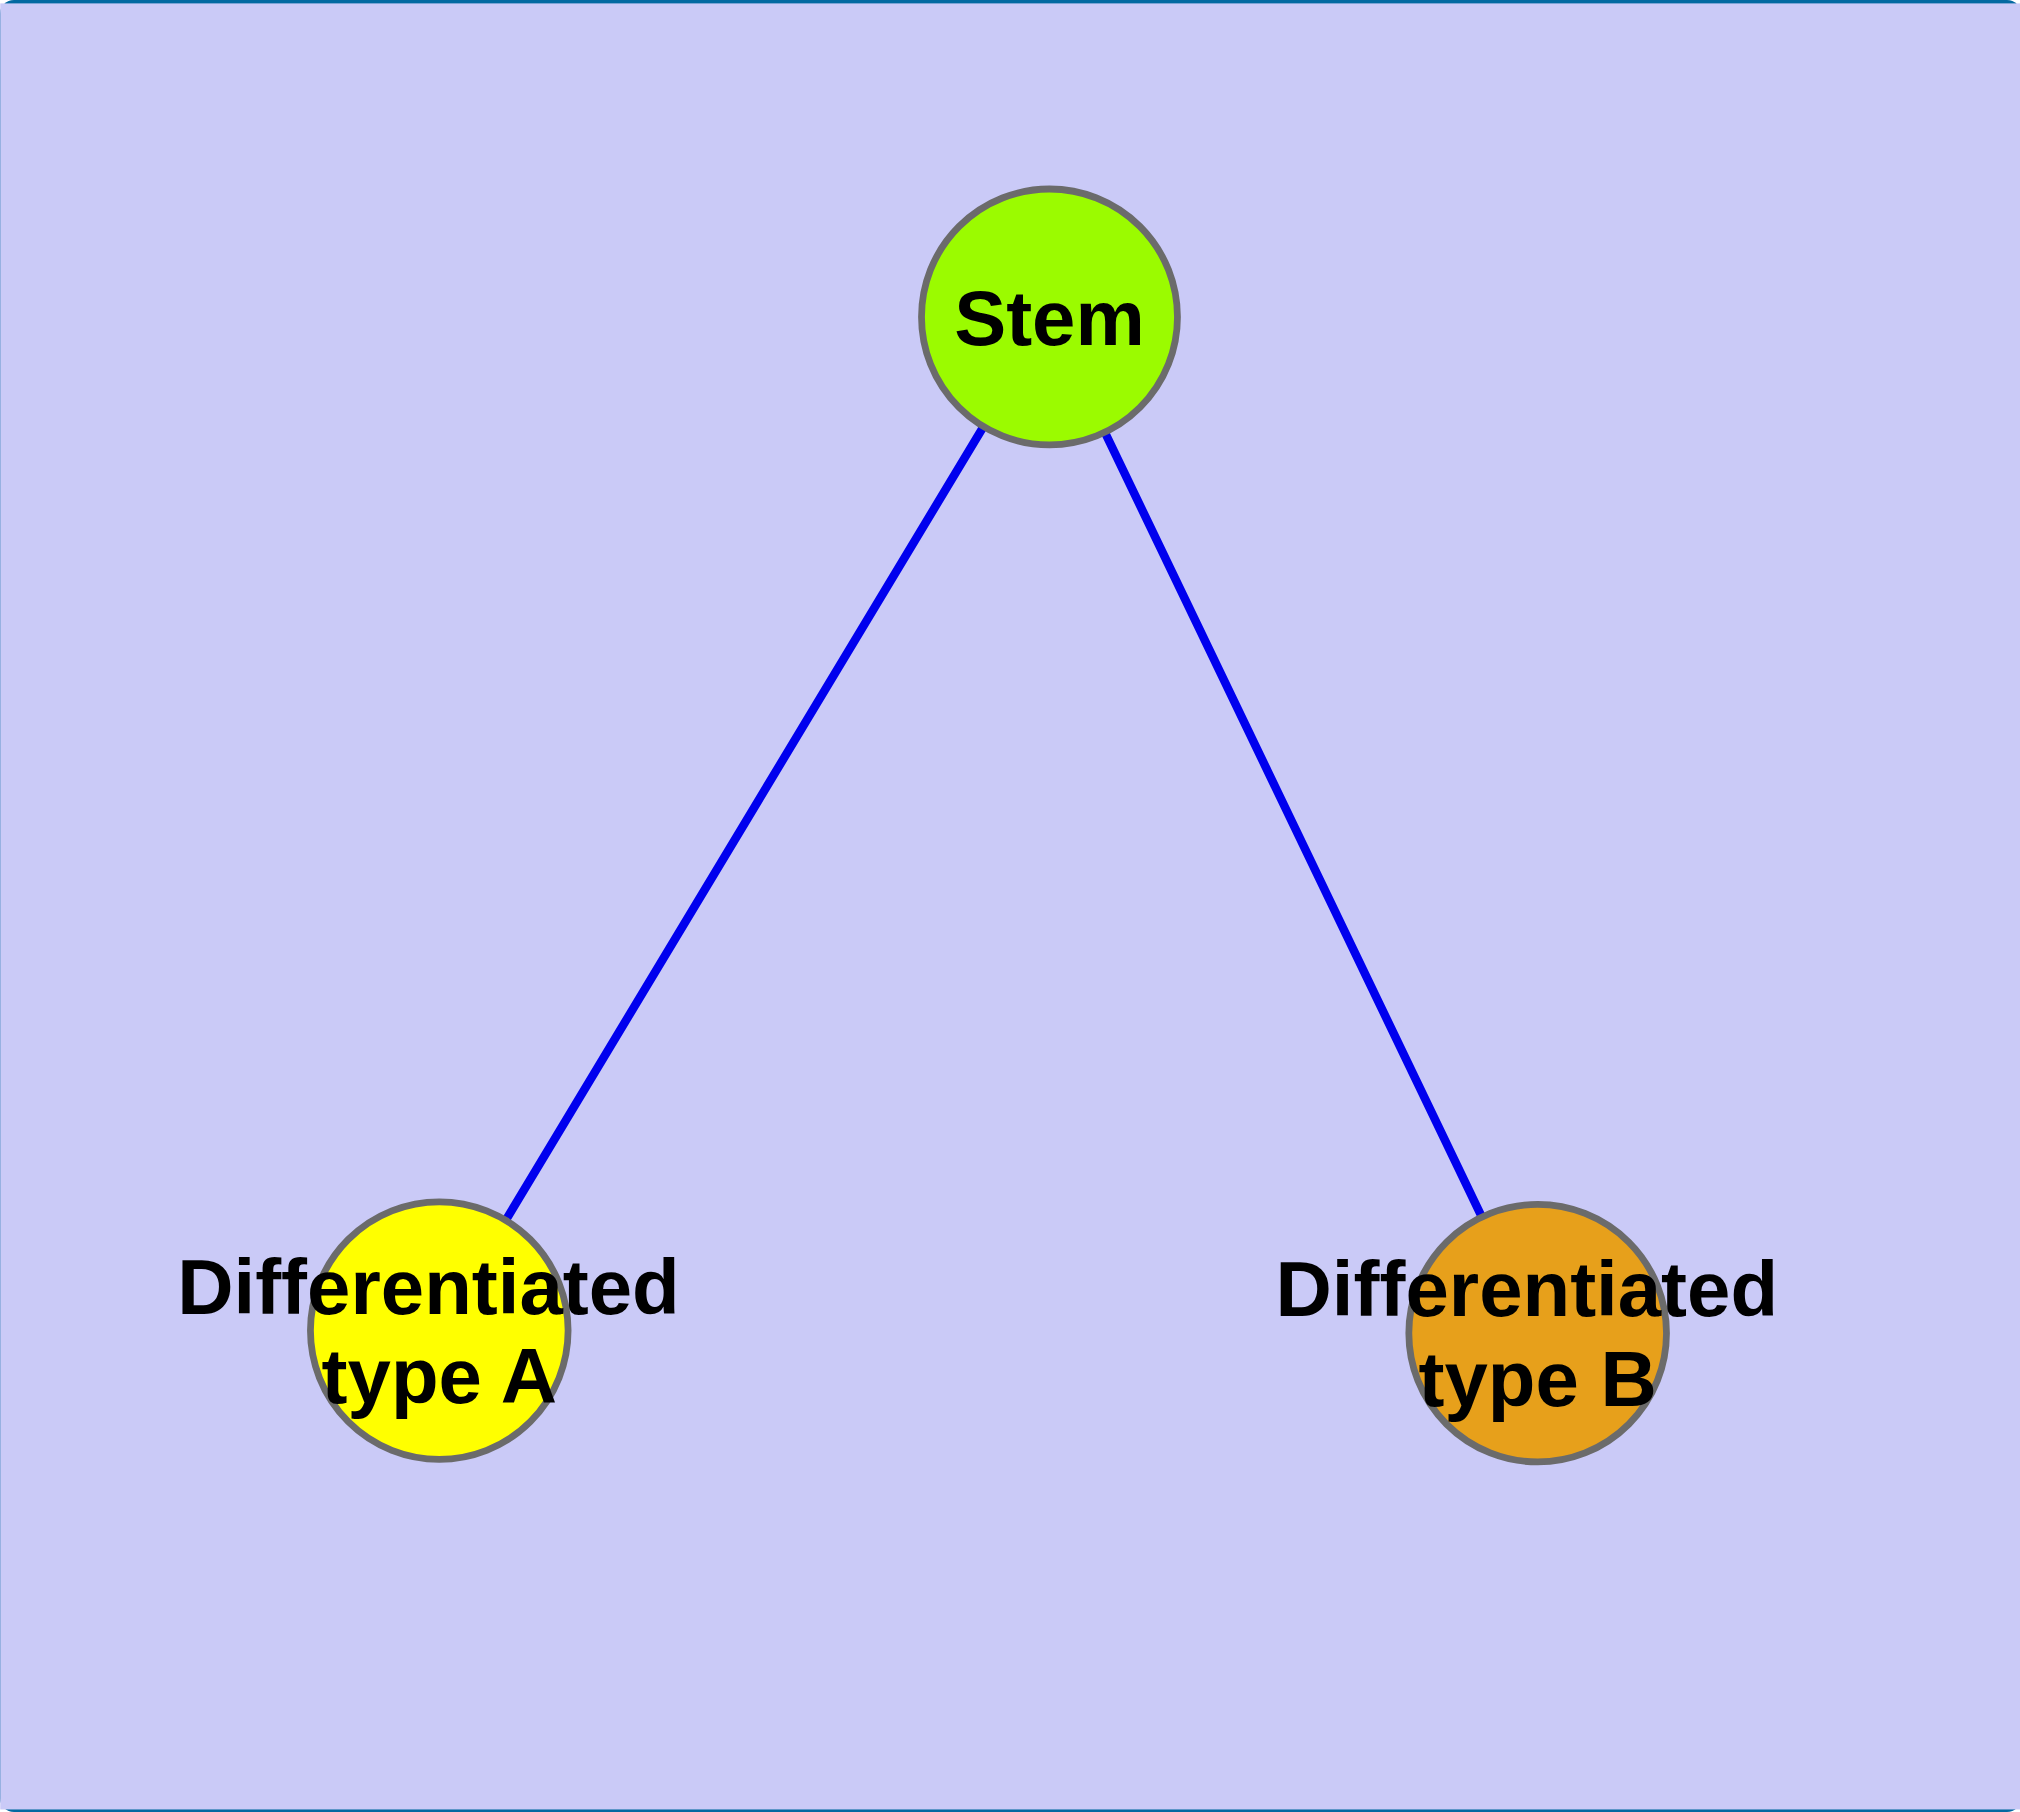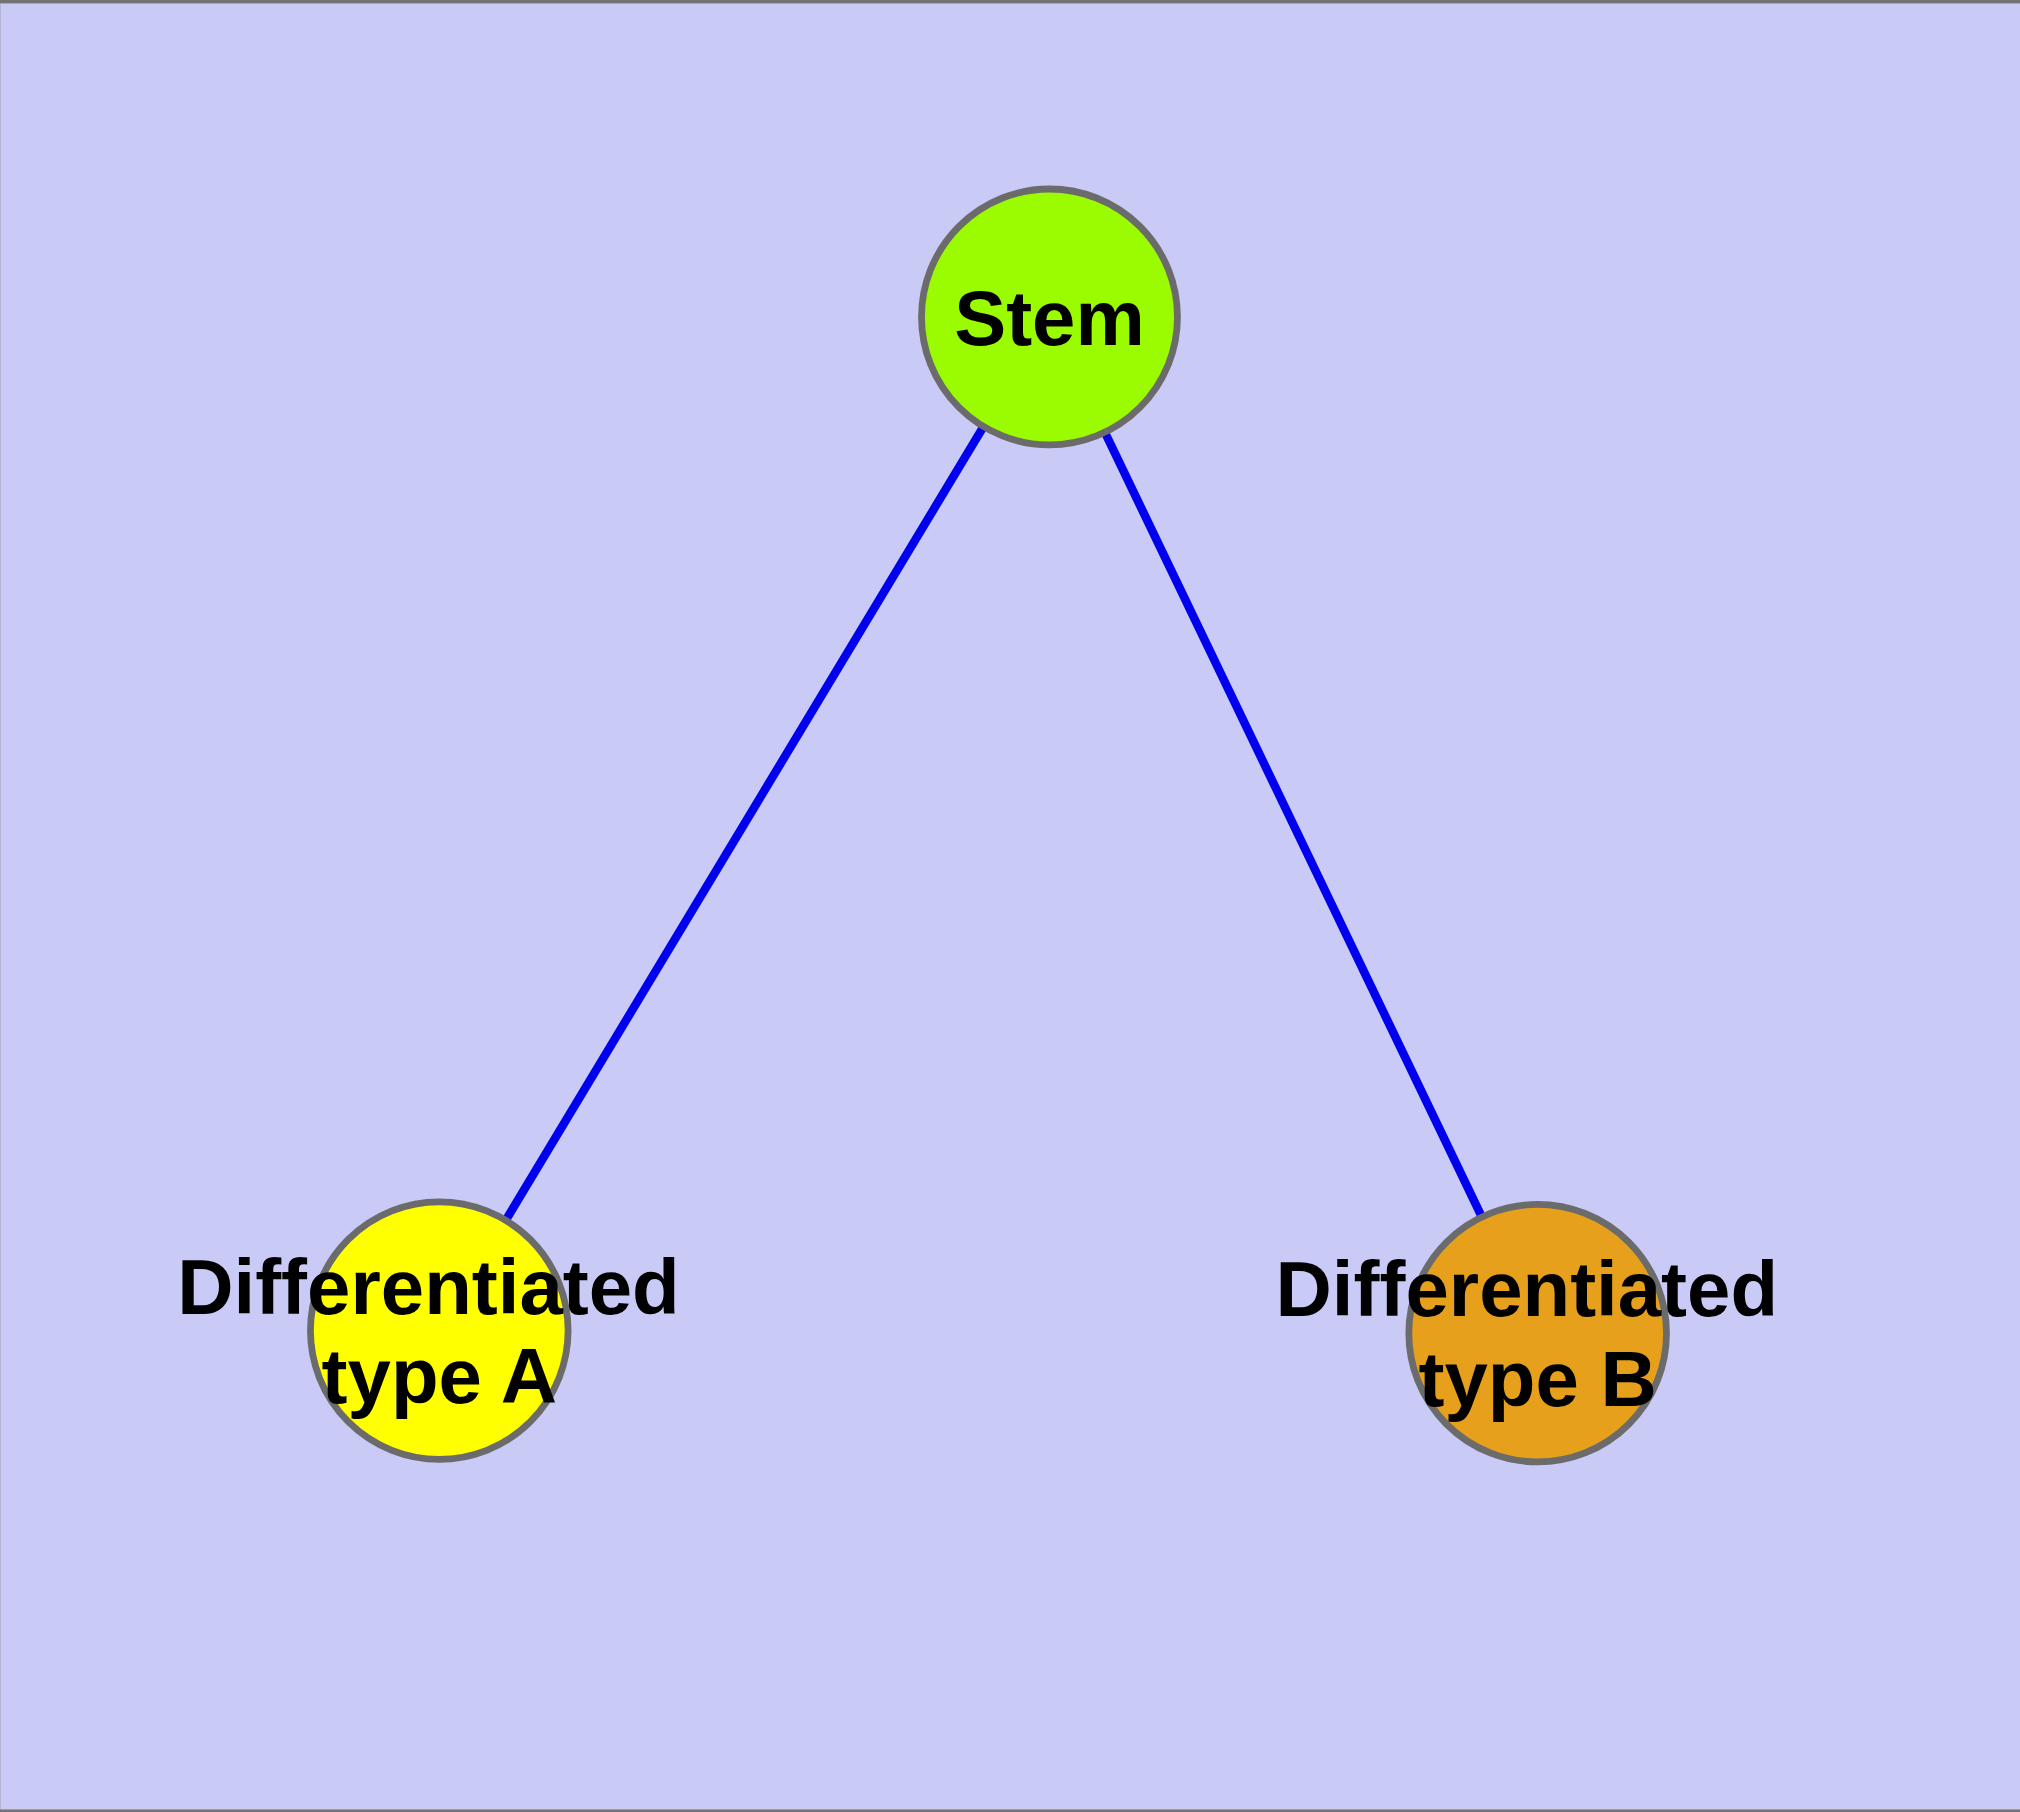--- a/index.html
+++ b/index.html
@@ -5,21 +5,22 @@
 <style>
   html, body {
     margin: 0;
     padding: 0;
     background: #ffffff;
   }
   .page {
     position: relative;
     width: 2021px;
     height: 1812px;
-    background: #737373;
+    background: #0369a1;
+    border-radius: 14px;
   }
   svg {
     display: block;
     width: 2021px;
     height: 1812px;
   }
   .lbl text {
     font-family: "Liberation Sans", "DejaVu Sans", sans-serif;
     font-weight: bold;
     font-size: 92px;

